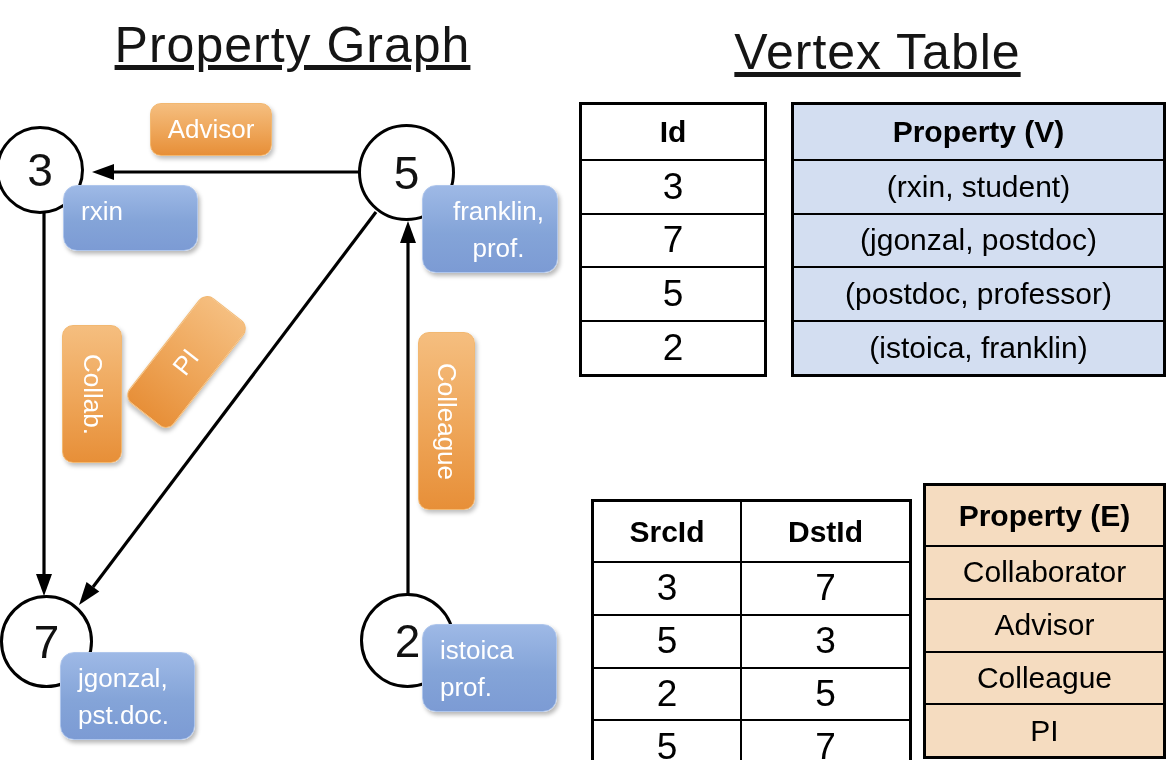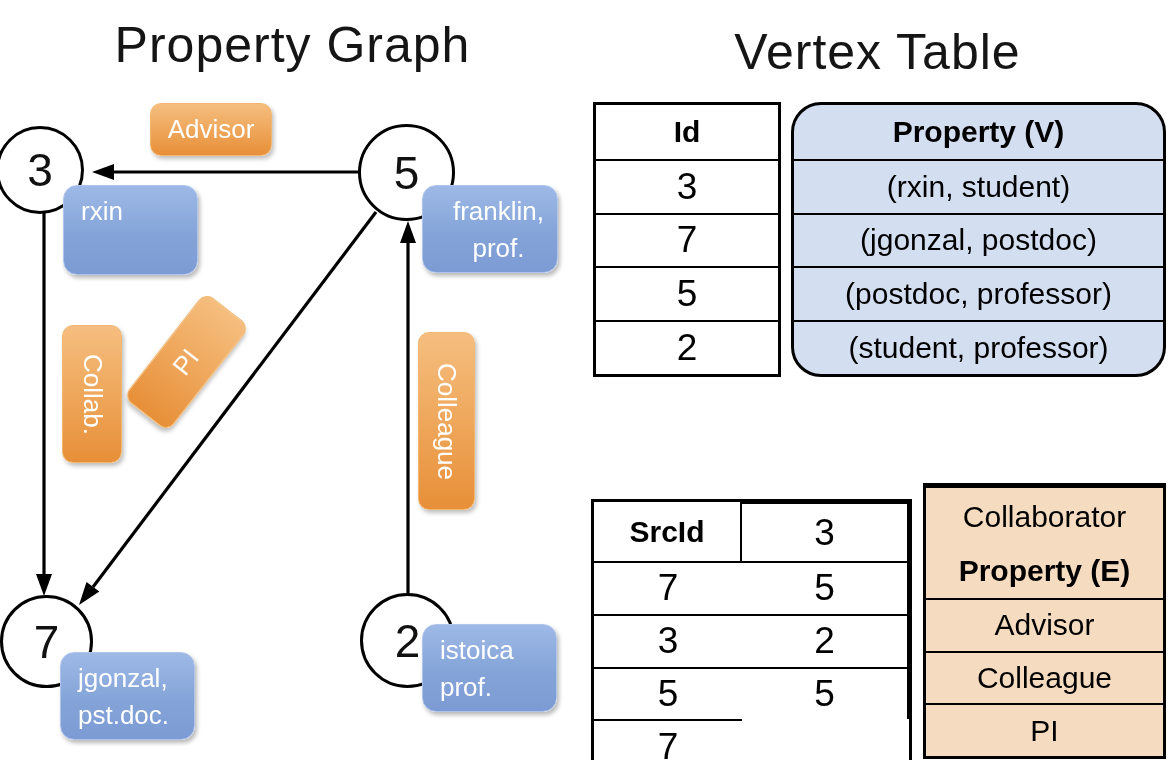--- a/index.html
+++ b/index.html
@@ -5,21 +5,21 @@
   html,body{margin:0;padding:0;background:#fff;}
   #app{
     position:relative;width:1170px;height:760px;background:#fff;overflow:hidden;
     font-family:"Liberation Sans",sans-serif;color:#000;
   }
   *{box-sizing:border-box;}
 
   
   .big-title{
     position:absolute;text-align:center;font-size:50px;font-weight:400;
-    letter-spacing:1px;color:#151515;white-space:nowrap;
+    letter-spacing:1px;color:#151515;white-space:nowrap;text-decoration:underline;
   }
   #pg-title{left:0;top:16px;width:585px;}
   #vt-title{left:585px;top:14px;width:585px;margin-top:9px;}
   #et-title{left:585px;top:399px;width:585px;}
 
   
   #edges-svg{position:absolute;left:0;top:0;}
   #edges-svg line{stroke:#000;stroke-width:3.2;}
   #edges-svg polygon{fill:#000;}
 
@@ -37,21 +37,21 @@
   
   .vprop{
     position:absolute;border-radius:14px;
     background:linear-gradient(180deg,#9EB9E6 0%,#84A4D8 55%,#7C9BD4 100%);
     border:1.5px solid #AFC6EC;
     box-shadow:2px 3px 4px rgba(0,0,0,0.28);
     color:#fff;font-size:26px;line-height:37px;
     padding:7px 0 0 17px;
   }
   .vprop span{display:block;}
-  #vprop-rxin{left:63px;top:185px;width:135px;height:90px;}
+  #vprop-rxin{left:63px;top:185px;width:135px;height:66px;}
   #vprop-franklin{left:422px;top:185px;width:136px;height:88px;text-align:center;}
   #vprop-jgonzal{left:60px;top:652px;width:135px;height:88px;}
   #vprop-istoica{left:422px;top:624px;width:135px;height:88px;}
 
   
   .elabel{
     position:absolute;border-radius:11px;
     background:linear-gradient(180deg,#F5BE7F 0%,#EEA558 55%,#E78F38 100%);
     border:1px solid #F2B871;
     box-shadow:2px 3px 4px rgba(0,0,0,0.25);
@@ -69,22 +69,22 @@
   .tbl{position:absolute;border:3px solid #000;display:grid;background:#fff;}
   .tbl .cell{
     display:flex;align-items:center;justify-content:center;
     font-size:30px;white-space:nowrap;
   }
   .tbl .num{font-size:37px;}
   .tbl .th{font-weight:bold;font-size:30px;}
   .tbl .bt{border-top:2.5px solid #000;}
   .tbl .br{border-right:2.5px solid #000;}
 
-  #vt-id{left:593px;top:102px;width:188px;height:275px;grid-template-rows:repeat(5,1fr);}
-  #vt-prop{left:791px;top:102px;width:375px;height:275px;grid-template-rows:repeat(5,1fr);background:#D3DEF1;border-radius:30px;}
+  #vt-id{left:579px;top:102px;width:188px;height:275px;grid-template-rows:repeat(5,1fr);}
+  #vt-prop{left:791px;top:102px;width:375px;height:275px;grid-template-rows:repeat(5,1fr);background:#D3DEF1;}
   #et-ids{left:591px;top:499px;width:321px;height:276px;grid-template-columns:148px 1fr;grid-template-rows:59px repeat(4,1fr);}
   #et-prop{left:923px;top:483px;width:243px;height:276px;grid-template-rows:59px repeat(4,1fr);background:#F5DCC0;}
 </style>
 </head>
 <body>
 
 <div id="app">
 
   <div id="pg-title" class="big-title">Property Graph</div>
   <div id="vt-title" class="big-title">Vertex Table</div>
@@ -151,40 +151,41 @@
     <div class="cell num bt">7</div>
     <div class="cell num bt">5</div>
     <div class="cell num bt">2</div>
   </div>
 
   <div id="vt-prop" class="tbl">
     <div class="cell th">Property (V)</div>
     <div class="cell bt">(rxin, student)</div>
     <div class="cell bt">(jgonzal, postdoc)</div>
     <div class="cell bt">(postdoc, professor)</div>
-    <div class="cell bt">(student, professor)</div>
+    <div class="cell bt">(istoica, franklin)</div>
   </div>
 
   <div id="et-ids" class="tbl">
     <div class="cell th br">SrcId</div>
+    <div class="cell th">DstId</div>
 
     <div class="cell num bt br">3</div>
     <div class="cell num bt">7</div>
 
     <div class="cell num bt br">5</div>
     <div class="cell num bt">3</div>
 
     <div class="cell num bt br">2</div>
     <div class="cell num bt">5</div>
 
     <div class="cell num bt br">5</div>
     <div class="cell num bt">7</div>
   </div>
 
   <div id="et-prop" class="tbl">
+    <div class="cell th">Property (E)</div>
     <div class="cell bt">Collaborator</div>
-    <div class="cell th">Property (E)</div>
     <div class="cell bt">Advisor</div>
     <div class="cell bt">Colleague</div>
     <div class="cell bt">PI</div>
   </div>
 
 </div>
 
 </body></html>

